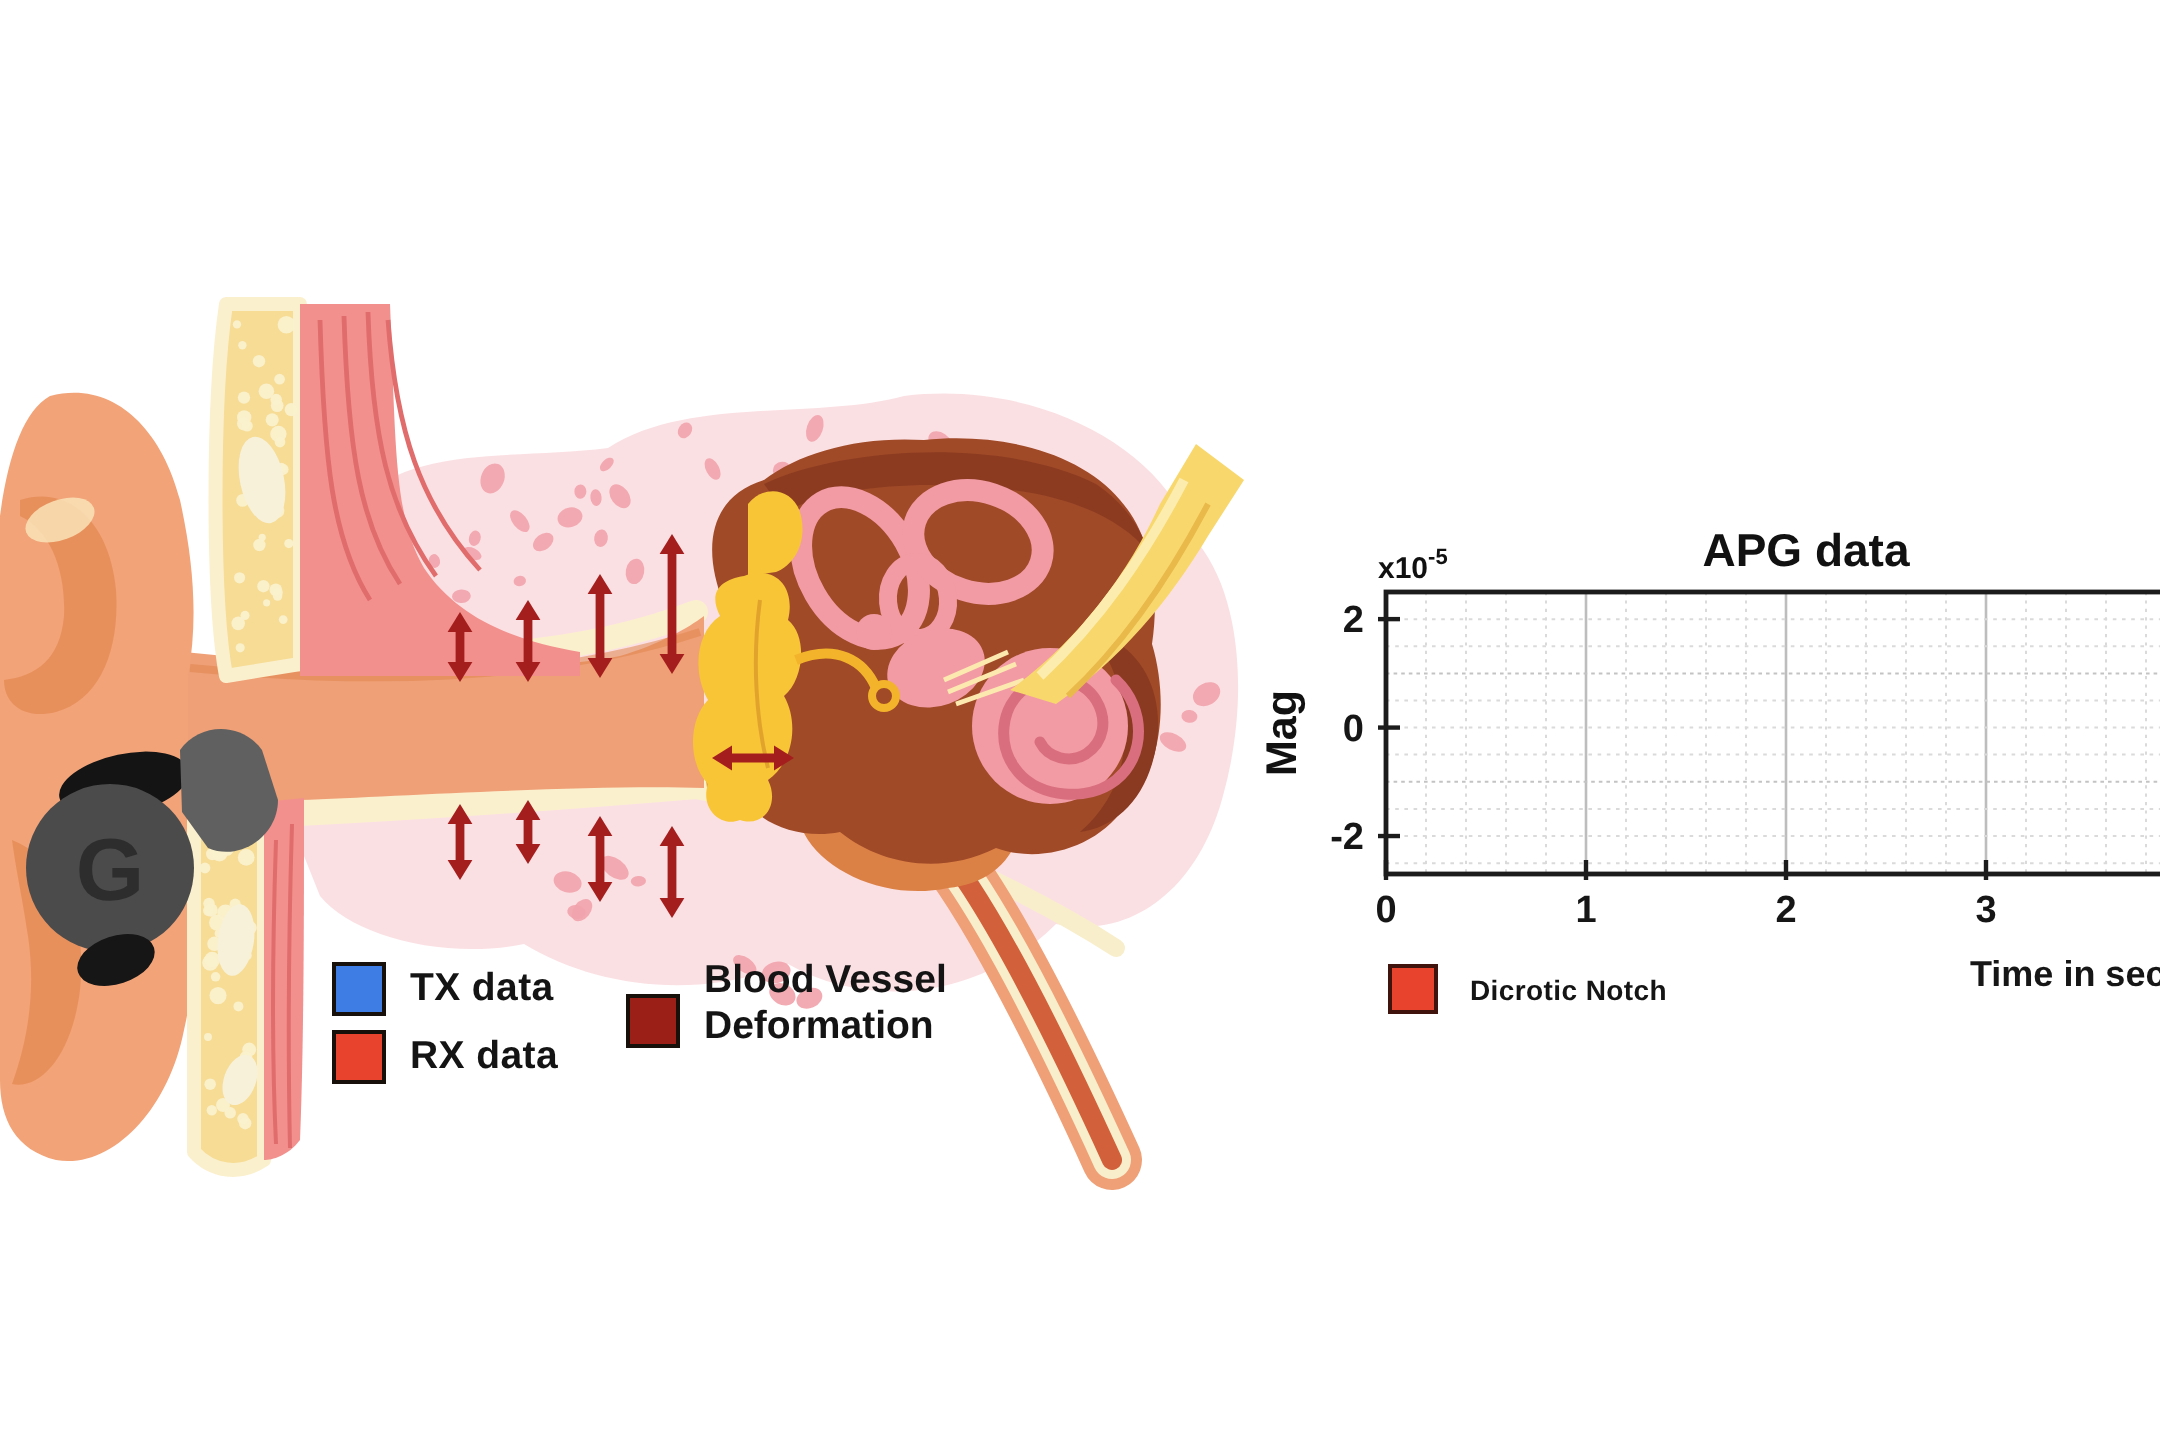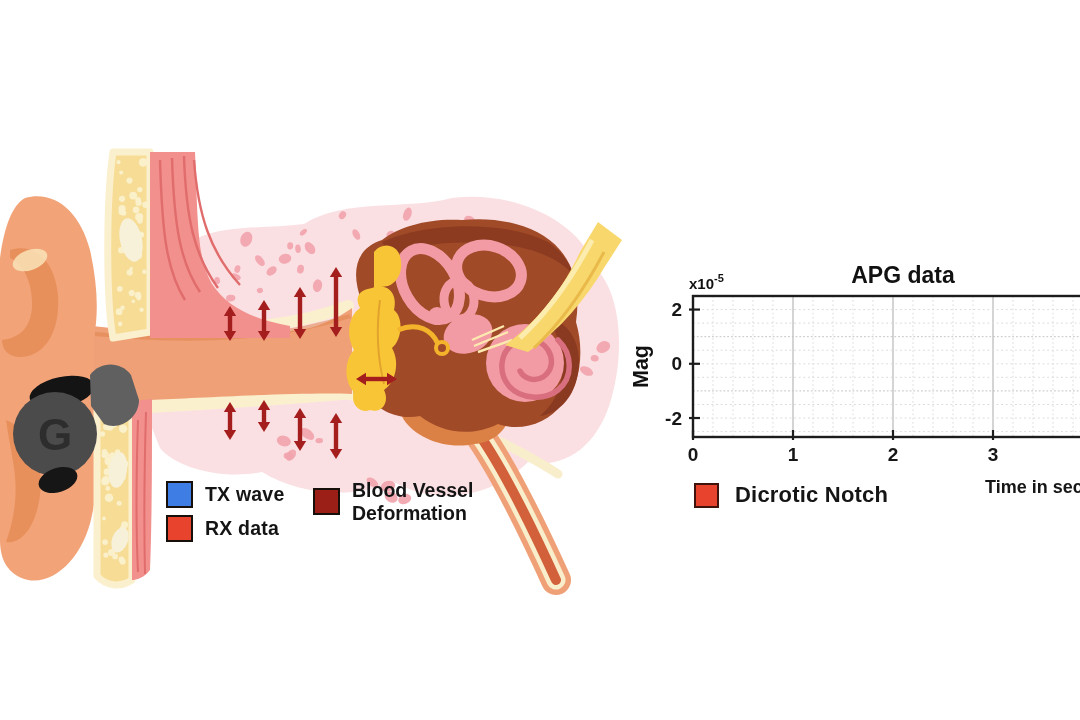--- a/index.html
+++ b/index.html
@@ -15,21 +15,21 @@
   .ctitle{font:700 23px "Liberation Sans",sans-serif;fill:#111;}
   .cylab{font:700 21.5px "Liberation Sans",sans-serif;fill:#111;}
   .cxlab{font:700 18px "Liberation Sans",sans-serif;fill:#161616;}
   .cscale{font:700 15px "Liberation Sans",sans-serif;fill:#111;}
   
   .leg-row{position:absolute;display:flex;align-items:center;gap:12px;}
   .leg-sq{width:27px;height:27px;border:2.6px solid #17100a;box-sizing:border-box;flex:0 0 auto;}
   .leg-txt{font-size:19.5px;font-weight:700;color:#141414;letter-spacing:.2px;white-space:nowrap;}
   .leg-lines{font-size:19.5px;font-weight:700;color:#141414;line-height:22.5px;white-space:nowrap;}
   #chart-legend .leg-sq{width:25px;height:25px;border:2.5px solid #40140d;}
-  #chart-legend .leg-txt{font-size:22px;color:#151515;}
+  #chart-legend .leg-txt{font-size:14px;color:#151515;}
   .gtxt{font:700 44px "Liberation Sans",sans-serif;fill:#2d2d2d;}
 </style>
 </head>
 <body>
 
 <div id="stage">
 
   <svg id="ear-svg" width="660" height="720" viewBox="0 0 660 720">
 
     <g>
@@ -289,27 +289,27 @@
         <polygon points="336,459 329.8,449 342.2,449" fill="#A51E1E"></polygon>
         <line x1="364" y1="379" x2="389" y2="379" stroke="#A51E1E" stroke-width="4.4"></line>
         <polygon points="356,379 366,385.2 366,372.8" fill="#A51E1E"></polygon>
         <polygon points="397,379 387,385.2 387,372.8" fill="#A51E1E"></polygon>
       </g>
   </svg>
 
   <div>
     <div class="leg-row" style="left:166px;top:481px;">
       <span class="leg-sq" style="background: rgb(62, 126, 228);"></span>
-      <span class="leg-txt">TX wave</span>
+      <span class="leg-txt">TX data</span>
     </div>
     <div class="leg-row" style="left:166px;top:515px;">
       <span class="leg-sq" style="background: rgb(232, 67, 44);"></span>
       <span class="leg-txt">RX data</span>
     </div>
-    <div class="leg-row" style="left:313px;top:479px;align-items:center;">
+    <div class="leg-row" style="left:313px;top:479px;align-items:flex-end;">
       <span class="leg-sq" style="background: rgb(155, 31, 22);"></span>
       <span class="leg-lines">
         <span style="display:block">Blood Vessel</span>
         <span style="display:block">Deformation</span>
       </span>
     </div>
   </div>
 
   <div id="chart-wrap">
     <svg id="chart-svg" width="520" height="270" viewBox="0 0 520 270">

